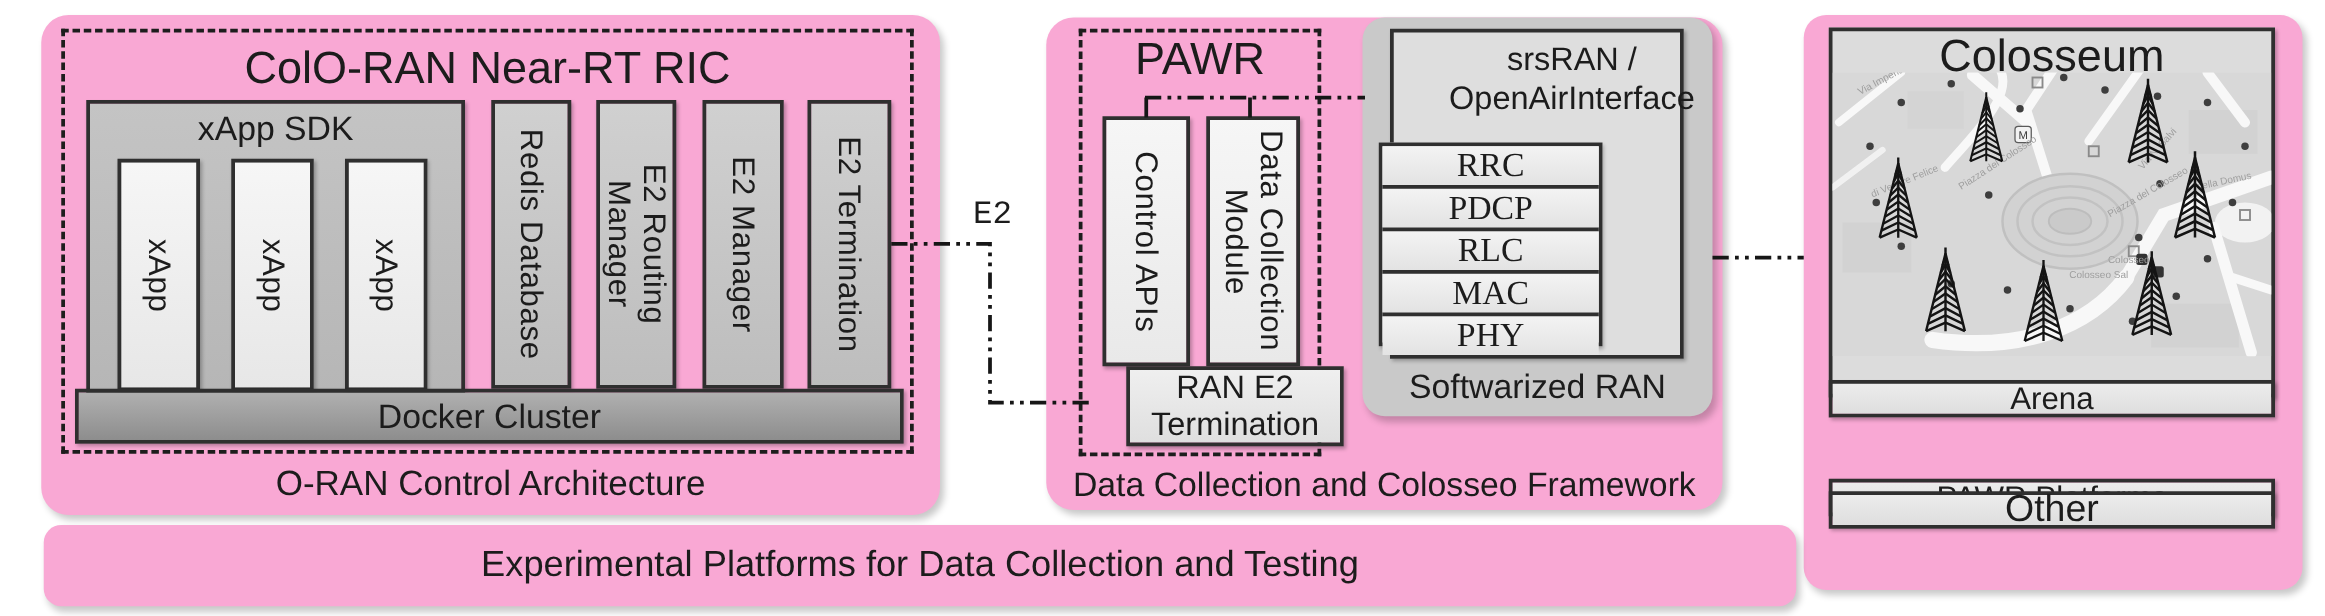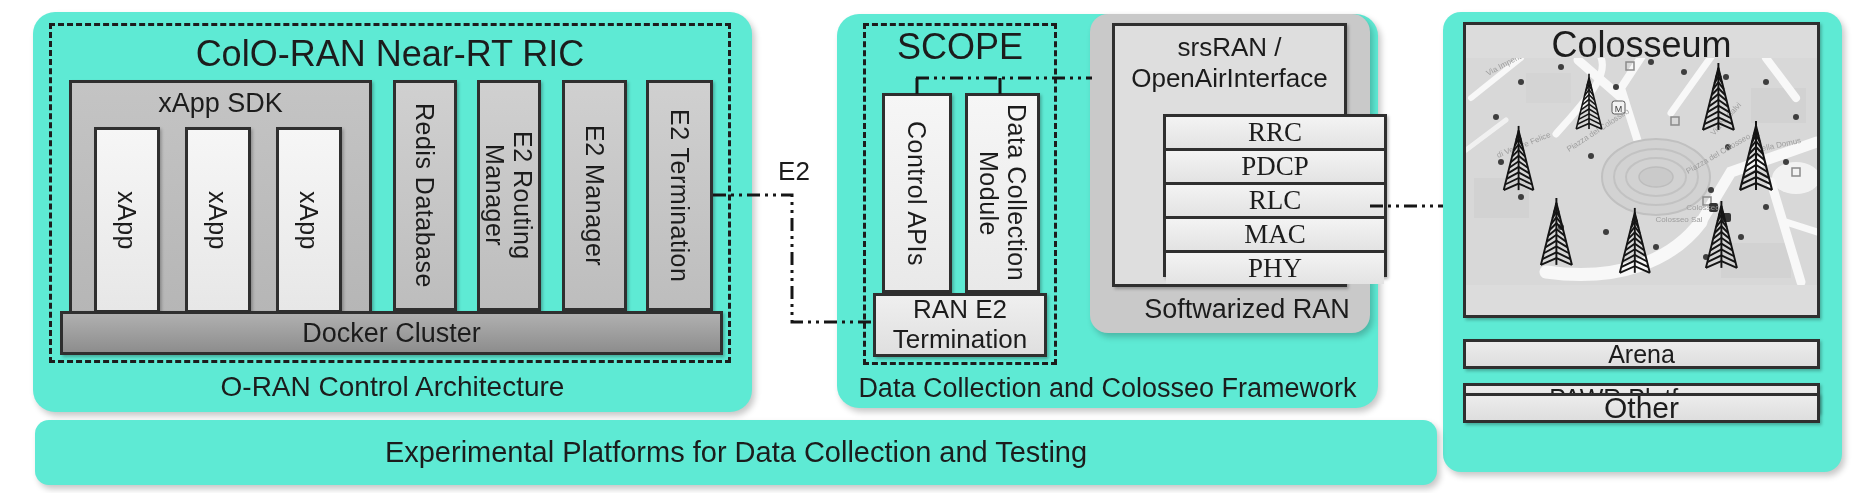--- a/index.html
+++ b/index.html
@@ -2,29 +2,29 @@
 <html><head>
 <meta charset="utf-8">
 <style>
   html,body{margin:0;padding:0;background:#ffffff;}
   .canvas{
     position:relative;width:1860px;height:493px;background:#ffffff;
     font-family:"Liberation Sans", sans-serif;color:#1c1c1c;overflow:hidden;
   }
   .abs{position:absolute;box-sizing:border-box;}
   .container{
-    background:#5eead4;border-radius:22px;
+    background:#f9a8d4;border-radius:22px;
     box-shadow:3px 4px 6px rgba(0,0,0,.22);
   }
   .dashed{border:3px dashed #1d1d1d;}
   .box{border:3px solid #2f2f2f;box-shadow:1.5px 2px 3px rgba(0,0,0,.28);}
   .ctr{display:flex;align-items:center;justify-content:center;text-align:center;}
   .vtext{writing-mode:vertical-rl;text-orientation:mixed;white-space:pre-line;
          text-align:center;line-height:1.12;letter-spacing:.5px;}
-  .ml{white-space:pre-line;}
+  .ml{white-space:pre-line;margin-left:28px;}
   .bar-light{background:linear-gradient(180deg,#f6f6f6 0%,#e7e7e7 100%);}
   .bar-med{background:linear-gradient(180deg,#d0d0d0 0%,#bdbdbd 100%);}
   .sdk{background:linear-gradient(180deg,#c4c4c4 0%,#b6b6b6 100%);}
   .docker{background:linear-gradient(180deg,#b0b0b0 0%,#8d8d8d 100%);}
   .scope-bar{background:linear-gradient(180deg,#f6f6f6 0%,#e9e9e9 100%);}
   .rane2{background:linear-gradient(180deg,#efefef 0%,#dfdfdf 100%);}
   .srs-outer{background:#c9c9c9;border-radius:18px;box-shadow:3px 4px 6px rgba(0,0,0,.22);}
   .srs-inner{background:#dedede;}
   .stack{display:flex;flex-direction:column;background:#ededed;}
   .stack-row{flex:1;display:flex;align-items:center;justify-content:center;
@@ -69,50 +69,50 @@
     <span class="vtext" style="font-size:25px;">E2 Manager</span>
   </div>
   <div class="abs box bar-med ctr" style="left:646px;top:80px;width:67px;height:231px;">
     <span class="vtext" style="font-size:25px;">E2 Termination</span>
   </div>
 
   <div class="abs box docker ctr" style="left:60px;top:311px;width:663px;height:44px;font-size:27px;">Docker Cluster</div>
 
   <div class="abs ctr caption" style="left:33px;top:369px;width:719px;height:36px;">O-RAN Control Architecture</div>
 
-  <div class="abs ctr" style="left:770px;top:155px;width:48px;height:32px;font-size:26px;z-index:60;">E2</div>
+  <div class="abs ctr" style="left:770px;top:155px;width:48px;height:32px;font-size:26px;z-index:60;font-family:Liberation Mono, monospace;">E2</div>
 
   <div class="abs container" style="left:837px;top:14px;width:541px;height:394px;"></div>
   <div class="abs dashed" style="left:863px;top:23px;width:194px;height:342px;"></div>
-  <div class="abs ctr title" style="left:863px;top:30px;width:194px;height:34px;">SCOPE</div>
+  <div class="abs ctr title" style="left:863px;top:30px;width:194px;height:34px;">PAWR</div>
 
   <div class="abs box scope-bar ctr" style="left:882px;top:93px;width:70px;height:200px;">
     <span class="vtext" style="font-size:25px;">Control APIs</span>
   </div>
   <div class="abs box scope-bar ctr" style="left:965px;top:93px;width:75px;height:200px;">
     <span class="vtext" style="font-size:25px;">Data Collection
 Module</span>
   </div>
   <div class="abs box rane2 ctr ml" style="left:873px;top:293px;width:174px;height:64px;font-size:26px;line-height:1.15;">RAN E2
 Termination</div>
 
   <div class="abs ctr caption" style="left:837px;top:371px;width:541px;height:34px;font-size:27px;">Data Collection and Colosseo Framework</div>
 
   <div class="abs srs-outer" style="left:1090px;top:14px;width:280px;height:319px;"></div>
   <div class="abs box srs-inner" style="left:1112px;top:23px;width:235px;height:264px;"></div>
   <div class="abs ctr ml" style="left:1112px;top:30px;width:235px;height:66px;font-size:26px;line-height:1.18;">srsRAN /
 OpenAirInterface</div>
-  <div class="abs box stack" style="left:1163px;top:114px;width:224px;height:163px;">
+  <div class="abs box stack" style="left:1103px;top:114px;width:179px;height:163px;">
     <div class="stack-row">RRC</div>
     <div class="stack-row">PDCP</div>
     <div class="stack-row">RLC</div>
     <div class="stack-row">MAC</div>
     <div class="stack-row">PHY</div>
   </div>
-  <div class="abs ctr" style="left:1090px;top:293px;width:280px;height:32px;font-size:27px;margin-left:17px;">Softwarized RAN</div>
+  <div class="abs ctr" style="left:1090px;top:293px;width:280px;height:32px;font-size:27px;">Softwarized RAN</div>
 
   <div class="abs container" style="left:1443px;top:12px;width:399px;height:460px;border-radius:18px;"></div>
   <div class="abs box" style="left:1463px;top:22px;width:357px;height:296px;background:#dcdcdc;"></div>
   <div class="abs ctr title" style="left:1463px;top:28px;width:357px;height:34px;">Colosseum</div>
 
   <svg class="abs" style="left:1466px;top:58px;" width="351" height="227" viewBox="0 0 351 227">
     <defs>
       <g id="tower" stroke="#141414" fill="none" stroke-width="2">
         <line x1="20" y1="1" x2="20" y2="70"></line>
         <line x1="20" y1="6" x2="4" y2="70"></line>
@@ -213,21 +213,21 @@
       <use href="#tower" transform="translate(233,4)  scale(0.97)"></use>
       <use href="#tower" transform="translate(34,67)  scale(0.93)"></use>
       <use href="#tower" transform="translate(270,62) scale(1)"></use>
       <use href="#tower" transform="translate(71,139) scale(0.97)"></use>
       <use href="#tower" transform="translate(150,149) scale(0.94)"></use>
       <use href="#tower" transform="translate(236,142) scale(0.97)"></use>
     </g>
   </svg>
 
 
-  <div class="abs box plat ctr" style="left:1463px;top:339px;width:357px;height:30px;font-size:25px;">Arena</div>
+  <div class="abs box plat ctr" style="left:1463px;top:304px;width:357px;height:30px;font-size:25px;">Arena</div>
   <div class="abs box plat ctr" style="left:1463px;top:358px;width:357px;height:30px;font-size:25px;margin-top:25px;">PAWR Platforms</div>
   <div class="abs box plat ctr" style="left:1463px;top:393px;width:357px;height:30px;font-size:30px;">Other</div>
 
   <div class="abs container ctr" style="left:35px;top:420px;width:1402px;height:65px;border-radius:14px;font-size:29px;">Experimental Platforms for Data Collection and Testing</div>
 
   <svg class="abs" style="left:0;top:0;z-index:50;pointer-events:none;" width="1860" height="493">
 
     <polyline points="713,195 792,195 792,322 873,322" fill="none" stroke="#161616" stroke-width="3" stroke-dasharray="13 5 3 5 3 5"></polyline>
 
     <line x1="917" y1="94" x2="917" y2="78" stroke="#161616" stroke-width="3"></line>

